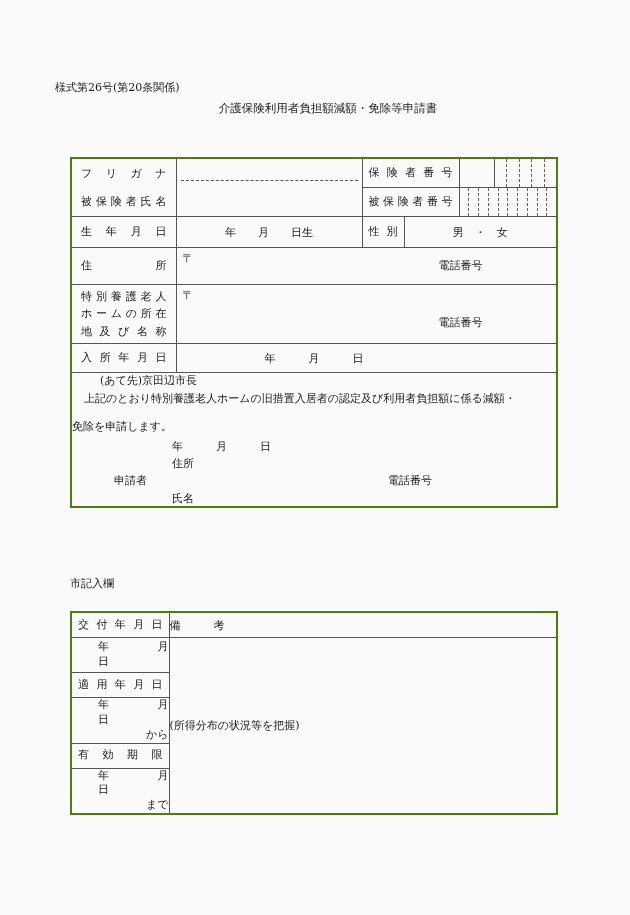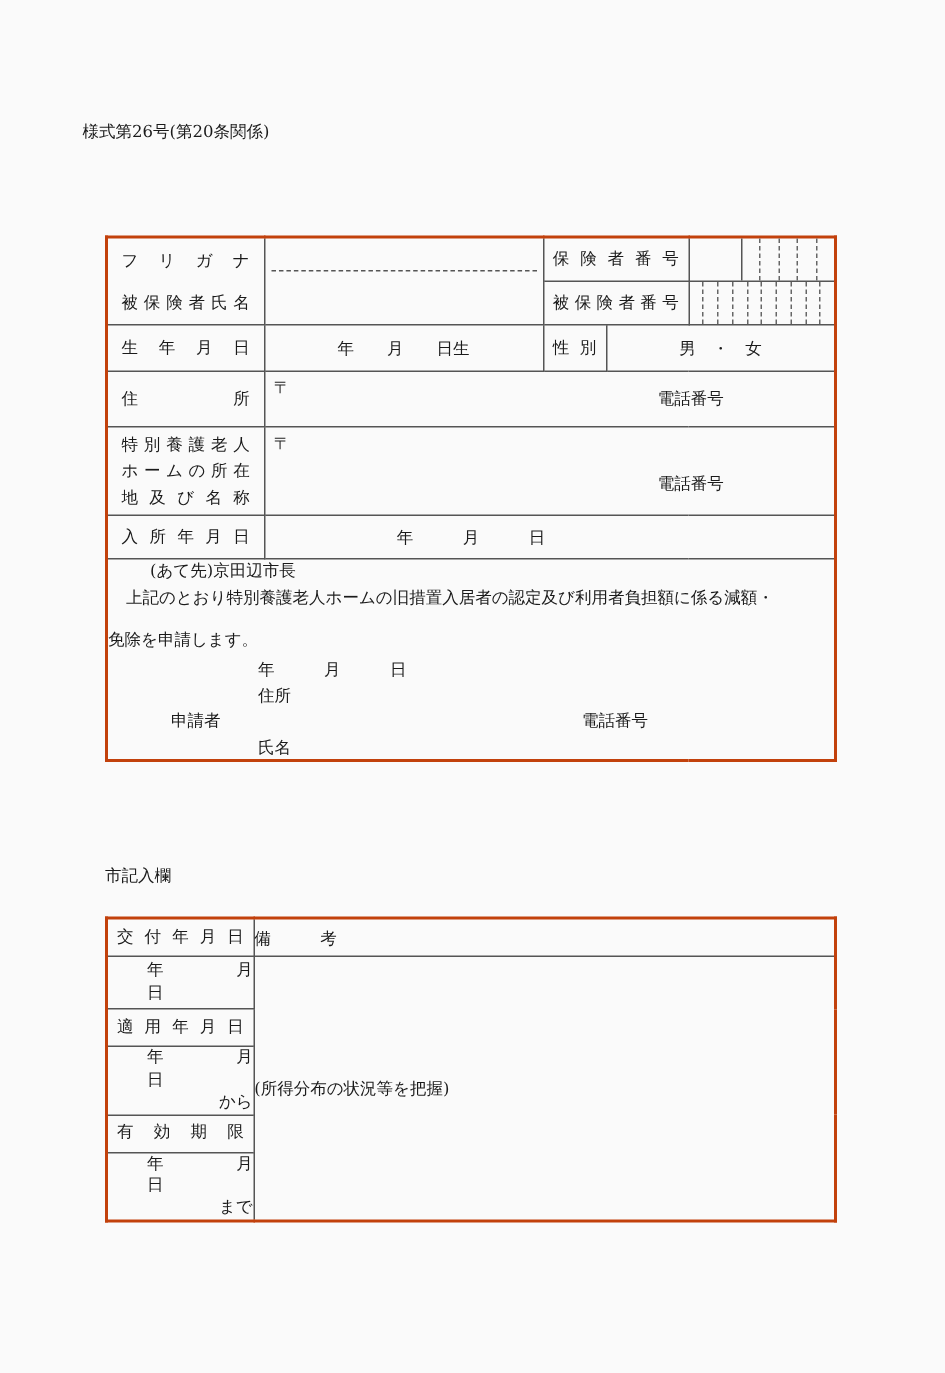--- a/index.html
+++ b/index.html
@@ -49,21 +49,21 @@
     padding-left: 18px;
     box-sizing: border-box;
     white-space: nowrap;
   }
 
   
   .tbl {
     position: absolute;
     border-collapse: collapse;
     table-layout: fixed;
-    border: 2px solid #c2410c;
+    border: 2px solid #4d7c0f;
     background: transparent;
   }
   .tbl td {
     border: 1px solid #555;
     font-size: 11px;
     vertical-align: middle;
     padding: 0;
     background: transparent;
   }
 
@@ -178,20 +178,21 @@
   .date-line1 { display: block; text-align: justify; text-align-last: justify; padding-left: 26px; }
   .date-line2 { display: block; text-align: right; }
   .twoline { height: 34px !important; }
 </style>
 </head>
 <body>
 
 <div class="page">
 
   <div class="form-code">様式第26号(第20条関係)</div>
+  <div class="title-main">介護保険利用者負担額減額・免除等申請書</div>
 
   <table class="tbl" id="main-table">
     <colgroup>
       <col style="width:105px">
       <col style="width:172px">
       <col style="width:14px">
       <col style="width:42px">
       <col style="width:55px">
       <col style="width:98px">
     </colgroup>

